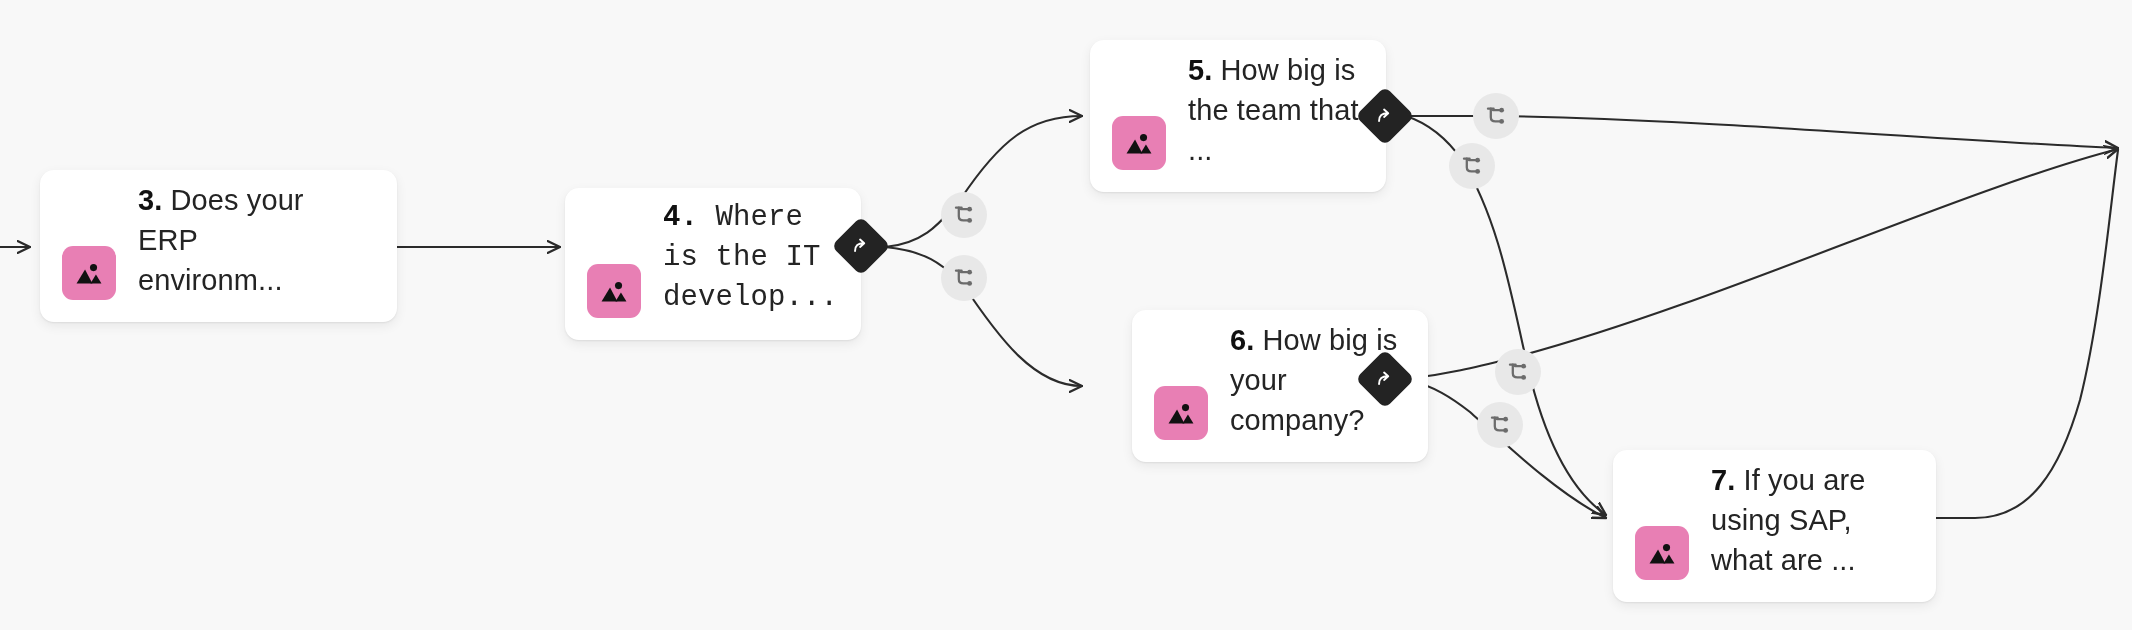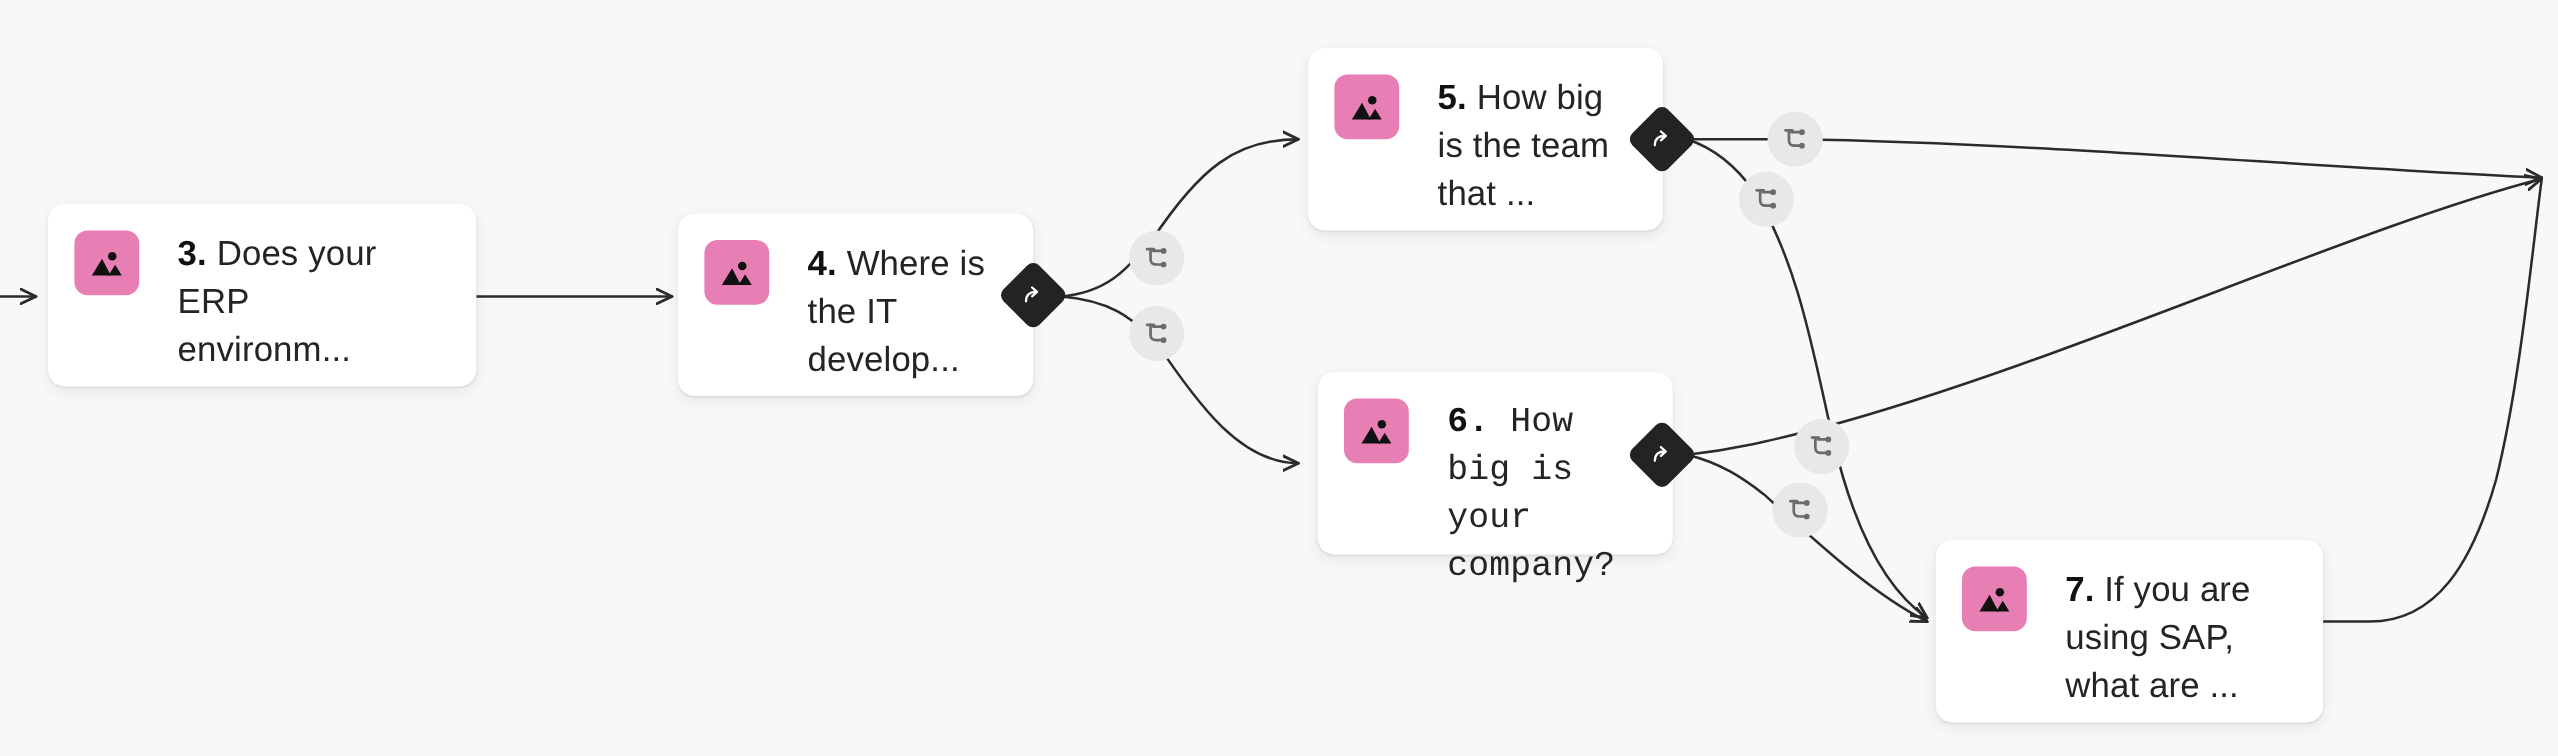--- a/index.html
+++ b/index.html
@@ -24,22 +24,22 @@
     top: 0;
     width: 2132px;
     height: 630px;
     pointer-events: none;
   }
 
   
   .node {
     position: absolute;
     display: flex;
-    align-items: flex-start;
-    gap: 32px;
+    align-items: flex-end;
+    gap: 22px;
     box-sizing: border-box;
     background: #ffffff;
     border-radius: 14px;
     padding: 22px 26px 22px 22px;
     box-shadow: 0 1px 2px rgba(16,16,16,.07),
                 0 4px 12px rgba(16,16,16,.07);
     z-index: 3;
   }
   .node-icon {
     flex: 0 0 auto;
@@ -126,41 +126,41 @@
       <div class="node" style="left: 40px; top: 170px; width: 357px; height: 152px;">
         <div class="node-icon">
           <svg width="34" height="34" viewBox="0 0 24 24" aria-hidden="true">
             <circle cx="15.2" cy="8.2" r="2.5" fill="#111"></circle>
             <path d="M3.2 19.4 L9.2 9.6 L14.4 19.4 Z" fill="#111"></path>
             <path d="M13 19.4 L16.9 13.1 L20.8 19.4 Z" fill="#111"></path>
           </svg>
         </div>
         <div class="node-label"><span class="num">3.</span> Does your ERP environm...</div>
       </div>
-      <div class="node" style="left: 565px; top: 178px; width: 296px; height: 152px;">
+      <div class="node" style="left: 565px; top: 188px; width: 296px; height: 152px; font-family: Liberation Mono, monospace;">
         <div class="node-icon">
           <svg width="34" height="34" viewBox="0 0 24 24" aria-hidden="true">
             <circle cx="15.2" cy="8.2" r="2.5" fill="#111"></circle>
             <path d="M3.2 19.4 L9.2 9.6 L14.4 19.4 Z" fill="#111"></path>
             <path d="M13 19.4 L16.9 13.1 L20.8 19.4 Z" fill="#111"></path>
           </svg>
         </div>
         <div class="node-label"><span class="num">4.</span> Where is the IT develop...</div>
       </div>
       <div class="node" style="left: 1090px; top: 40px; width: 296px; height: 152px;">
         <div class="node-icon">
           <svg width="34" height="34" viewBox="0 0 24 24" aria-hidden="true">
             <circle cx="15.2" cy="8.2" r="2.5" fill="#111"></circle>
             <path d="M3.2 19.4 L9.2 9.6 L14.4 19.4 Z" fill="#111"></path>
             <path d="M13 19.4 L16.9 13.1 L20.8 19.4 Z" fill="#111"></path>
           </svg>
         </div>
         <div class="node-label"><span class="num">5.</span> How big is the team that ...</div>
       </div>
-      <div class="node" style="left: 1098px; top: 310px; width: 296px; height: 152px; font-family: Liberation Mono, monospace;">
+      <div class="node" style="left: 1132px; top: 310px; width: 296px; height: 152px;">
         <div class="node-icon">
           <svg width="34" height="34" viewBox="0 0 24 24" aria-hidden="true">
             <circle cx="15.2" cy="8.2" r="2.5" fill="#111"></circle>
             <path d="M3.2 19.4 L9.2 9.6 L14.4 19.4 Z" fill="#111"></path>
             <path d="M13 19.4 L16.9 13.1 L20.8 19.4 Z" fill="#111"></path>
           </svg>
         </div>
         <div class="node-label"><span class="num">6.</span> How big is your company?</div>
       </div>
       <div class="node" style="left: 1613px; top: 450px; width: 323px; height: 152px;">

